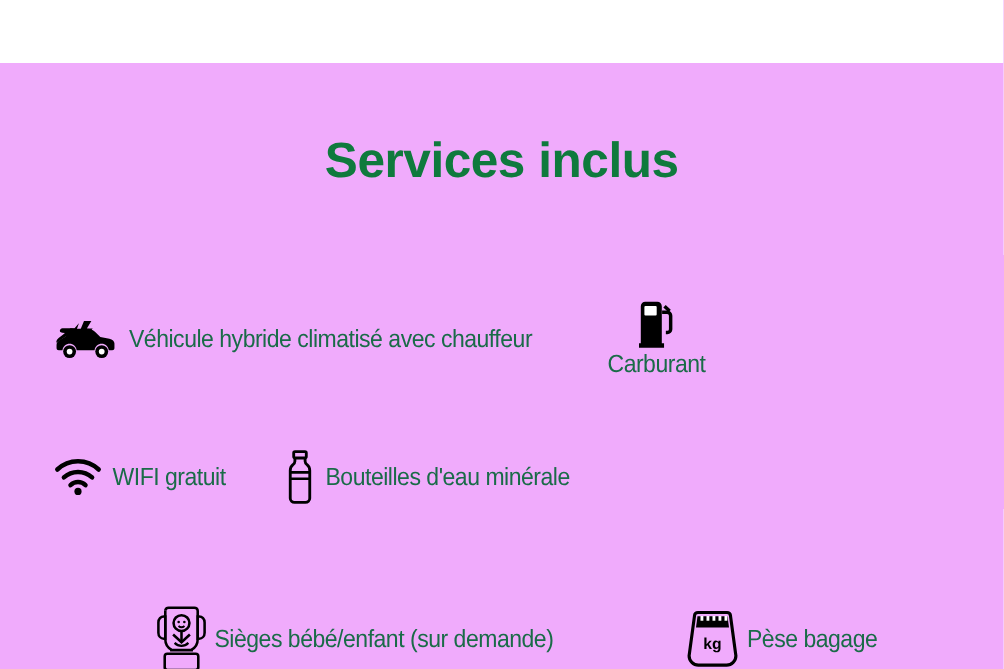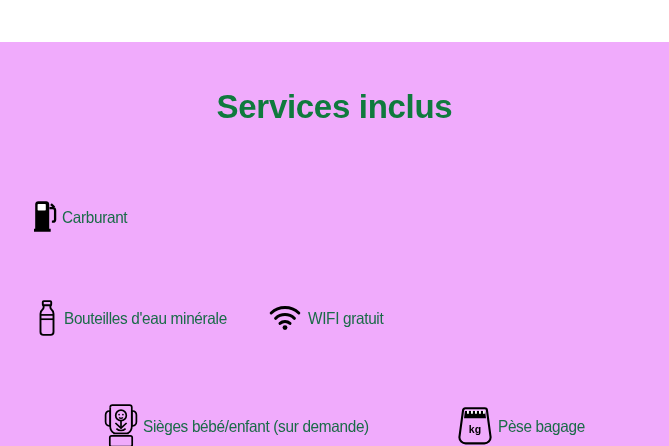--- a/index.html
+++ b/index.html
@@ -67,21 +67,21 @@
     white-space: nowrap;
   }
 
   
   .s-hybrid .icon   { width: 46px; height: 34px; }
   .s-hybrid .label  { margin-left: 6px; }
   .s-hybrid         { margin-right: 26px; }
 
   .s-fuel .icon     { width: 24px; height: 34px; }
   .s-fuel .label    { margin-left: 4px; }
-  .s-fuel           { margin-right: 34px; }
+  .s-fuel           { margin-right: 34px; flex-direction: column; }
 
   .s-toll .icon     { width: 30px; height: 30px; }
   .s-toll .label    { margin-left: 8px; }
 
   .s-wifi .icon     { width: 32px; height: 28px; }
   .s-wifi .label    { margin-left: 7px; }
   .s-wifi           { margin-right: 33px; }
 
   .s-water .icon    { width: 22px; height: 36px; }
   .s-water .label   { margin-left: 6px; }
@@ -101,60 +101,74 @@
 </style>
 </head>
 <body>
 
 <div class="page">
 
   <div class="title">Services inclus</div>
 
   <div class="row row-1">
 
+    <div class="service s-hybrid">
+      <span class="icon">
+        <svg viewBox="0 0 46 34" width="46" height="34" aria-hidden="true">
+          <path fill="#000" d="M3.5 18.5c0-1.3 .6-2.4 1.6-3.2L9.4 12l-1.9-.2c-1.4-.2-2-1.1-1.4-2 .4-.6 1.2-.9 2.3-.9h7.3l2.9-3.4h.02l-2.2 6.1h3.6l-5.6 7.3 1.1-4.4H12l2.4-3.1-3.0 2.0z"></path>
+          <path fill="#000" d="M16.2 9.2h7.6c2.4 0 4.1 .7 5.5 2.0l3.6 3.4 6.0 1.2c2.1 .45 3.4 1.6 3.4 3.2v3.0c0 .9-.6 1.5-1.5 1.5h-2.3c-.35-2.5-2.3-4.3-4.7-4.3-2.45 0-4.4 1.8-4.75 4.3H17.1c-.35-2.5-2.3-4.3-4.7-4.3-2.45 0-4.4 1.8-4.75 4.3H5.2c-.9 0-1.5-.6-1.5-1.5v-2.0c0-1.35 .7-2.5 1.9-3.2l4.1-2.5 1.05-1.4h-2.1l4.35-4.1z"></path>
+          <circle fill="#000" cx="12.4" cy="24.4" r="4.3"></circle>
+          <circle fill="#fff" cx="12.4" cy="24.4" r="1.9"></circle>
+          <circle fill="#000" cx="33.8" cy="24.4" r="4.3"></circle>
+          <circle fill="#fff" cx="33.8" cy="24.4" r="1.9"></circle>
+          <path fill="#000" d="M22.0 4.0h4.9l-3.0 5.0h3.9l-7.6 9.3 2.0-6.2h-3.6z"></path>
+        </svg>
+      </span>
+      <span class="label">Véhicule hybride climatisé avec chauffeur</span>
+    </div>
 
     <div class="service s-fuel">
       <span class="icon">
         <svg viewBox="0 0 24 34" width="24" height="34" aria-hidden="true">
           <path fill="#000" d="M1.2 4.2c0-1.7 1.3-3.0 3.0-3.0h8.0c1.7 0 3.0 1.3 3.0 3.0v24.6h1.5v3.0H0v-3.0h1.2z"></path>
           <rect fill="#fff" x="3.6" y="4.0" width="8.2" height="6.4" rx="0.7"></rect>
           <path fill="none" stroke="#000" stroke-width="2.3" d="M15.4 8.2h3.4c1.3 0 2.3 1.0 2.3 2.3v9.0c0 1.2-1.0 2.2-2.2 2.2h-1.0"></path>
           <path fill="none" stroke="#000" stroke-width="2.3" d="M17.0 4.2l3.4 3.2"></path>
         </svg>
       </span>
       <span class="label">Carburant</span>
     </div>
 
 
   </div>
 
   <div class="row row-2">
 
+    <div class="service s-wifi">
+      <span class="icon">
+        <svg viewBox="0 0 32 28" width="32" height="28" aria-hidden="true">
+          <path fill="none" stroke="#000" stroke-width="3.0" stroke-linecap="round" d="M2.2 9.0C6.0 5.4 10.7 3.5 16 3.5s10.0 1.9 13.8 5.5"></path>
+          <path fill="none" stroke="#000" stroke-width="3.0" stroke-linecap="round" d="M6.6 14.3C9.2 11.9 12.4 10.6 16 10.6s6.8 1.3 9.4 3.7"></path>
+          <path fill="none" stroke="#000" stroke-width="3.0" stroke-linecap="round" d="M11.0 19.4c1.4-1.3 3.1-2.0 5.0-2.0s3.6 .7 5.0 2.0"></path>
+          <circle fill="#000" cx="16" cy="23.6" r="2.4"></circle>
+        </svg>
+      </span>
+      <span class="label">WIFI gratuit</span>
+    </div>
+
     <div class="service s-water">
       <span class="icon">
         <svg viewBox="0 0 22 36" width="22" height="36" aria-hidden="true">
           <rect fill="none" stroke="#000" stroke-width="1.9" x="6.8" y="1.1" width="8.4" height="4.2" rx="0.9"></rect>
           <path fill="none" stroke="#000" stroke-width="1.9" d="M7.6 5.4v2.1c0 1.0-.5 1.6-1.3 2.3-1.2 1.0-1.8 2.2-1.8 3.9v18.4c0 1.6 1.3 2.8 2.9 2.8h7.2c1.6 0 2.9-1.2 2.9-2.8V13.7c0-1.7-.6-2.9-1.8-3.9-.8-.7-1.3-1.3-1.3-2.3V5.4"></path>
           <path fill="none" stroke="#000" stroke-width="1.7" d="M4.6 14.9h12.8"></path>
           <path fill="none" stroke="#000" stroke-width="1.7" d="M4.6 19.2h12.8"></path>
         </svg>
       </span>
       <span class="label">Bouteilles d'eau minérale</span>
-    </div>
-
-    <div class="service s-wifi">
-      <span class="icon">
-        <svg viewBox="0 0 32 28" width="32" height="28" aria-hidden="true">
-          <path fill="none" stroke="#000" stroke-width="3.0" stroke-linecap="round" d="M2.2 9.0C6.0 5.4 10.7 3.5 16 3.5s10.0 1.9 13.8 5.5"></path>
-          <path fill="none" stroke="#000" stroke-width="3.0" stroke-linecap="round" d="M6.6 14.3C9.2 11.9 12.4 10.6 16 10.6s6.8 1.3 9.4 3.7"></path>
-          <path fill="none" stroke="#000" stroke-width="3.0" stroke-linecap="round" d="M11.0 19.4c1.4-1.3 3.1-2.0 5.0-2.0s3.6 .7 5.0 2.0"></path>
-          <circle fill="#000" cx="16" cy="23.6" r="2.4"></circle>
-        </svg>
-      </span>
-      <span class="label">WIFI gratuit</span>
     </div>
 
 
   </div>
 
   <div class="row row-3">
 
     <div class="service s-seat">
       <span class="icon">
         <svg viewBox="0 0 36 44" width="36" height="44" aria-hidden="true">

